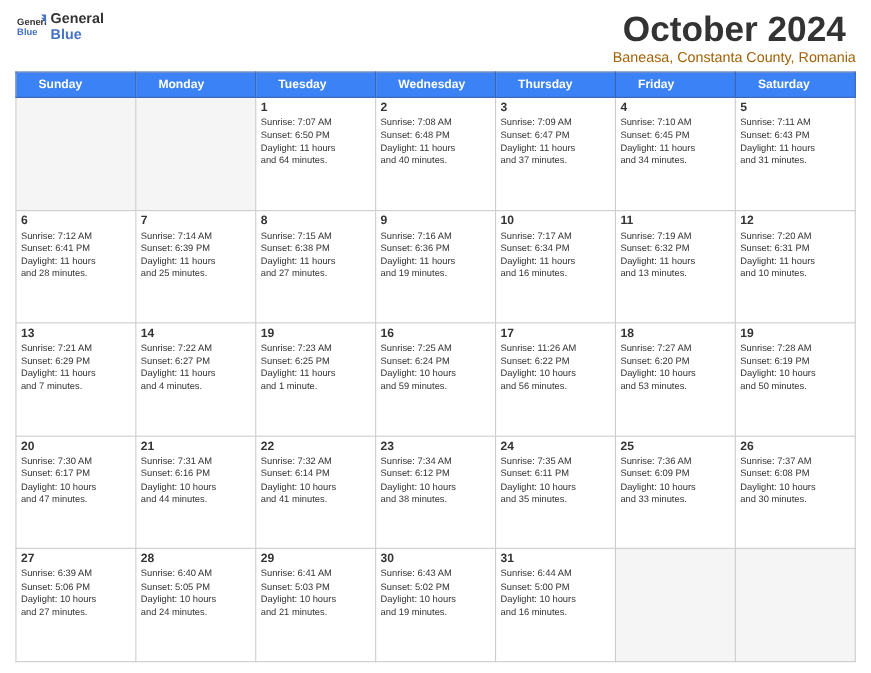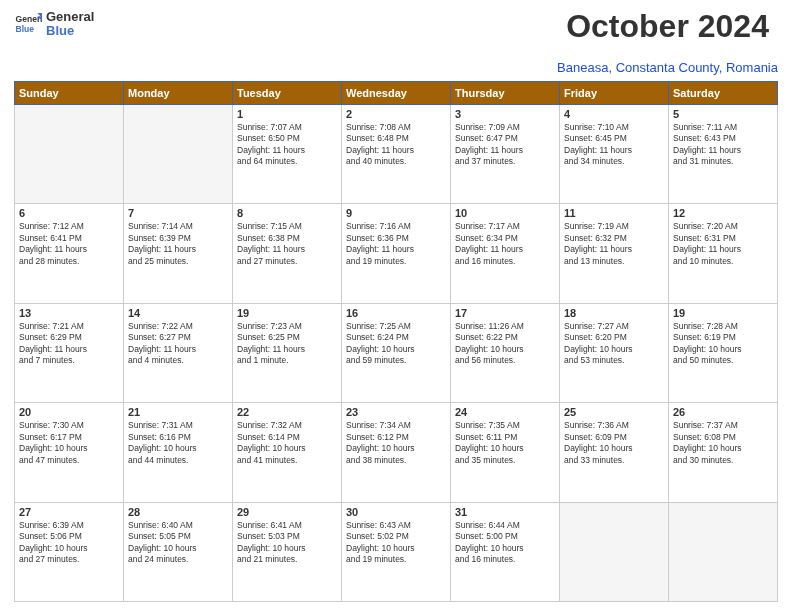--- a/index.html
+++ b/index.html
@@ -45,36 +45,36 @@
       text-align: center;
     }
     .month-title {
       font-size: 32px;
       font-weight: bold;
       color: #333;
       line-height: 1;
     }
     .location {
       font-size: 13px;
-      color: #1d4ed8;
-      margin-top: 18px;
+      color: #a16207;
+      margin-top: 2px;
     }
     .calendar {
       flex: 1;
       border: 1px solid #ccc;
       border-collapse: collapse;
       width: 100%;
       table-layout: fixed;
     }
     .calendar th {
-      background: #a16207;
+      background: #3b82f6;
       color: #fff;
       font-size: 11px;
       font-weight: bold;
-      padding: 5px 4px;
+      padding: 5px 20px;
       text-align: left;
       border: 1px solid #3a63b0;
     }
     .calendar td {
       vertical-align: top;
       border: 1px solid #ccc;
       padding: 3px 4px;
       font-size: 8.5px;
       color: #333;
       height: 88px;

